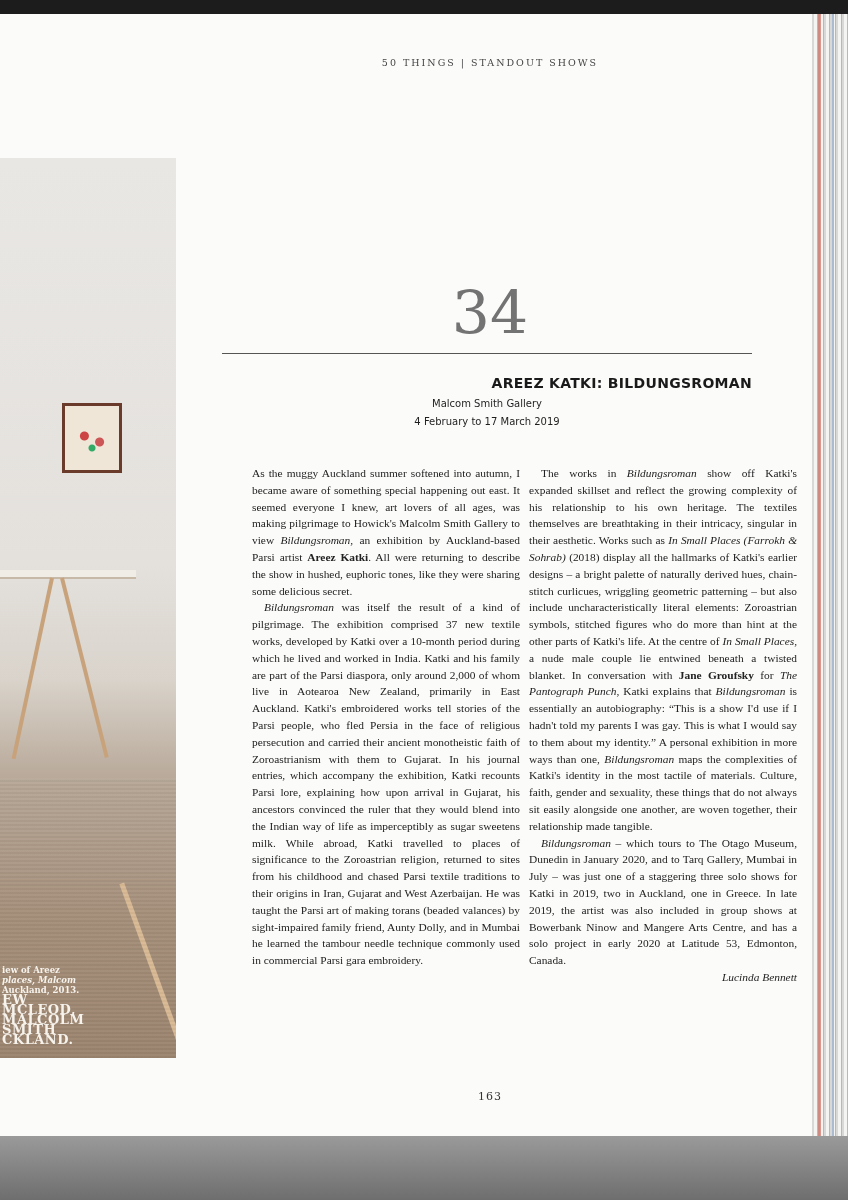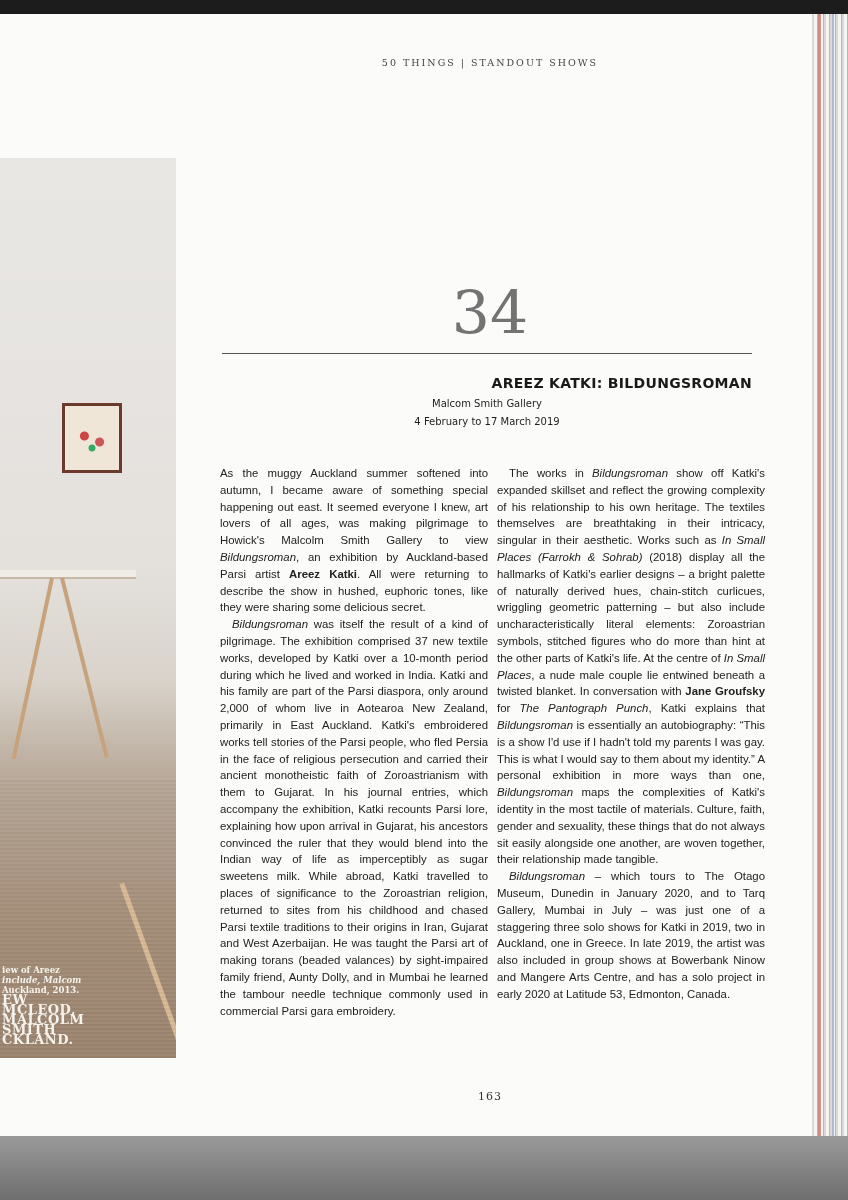--- a/index.html
+++ b/index.html
@@ -56,22 +56,22 @@
     .heading {
       position:absolute; top:375px; left:222px; width:530px; text-align:right;
       font-family:"DejaVu Sans", sans-serif; font-weight:bold; font-size:14px; color:#1a1a1a; letter-spacing:.3px;
     }
     .subhead {
       position:absolute; left:222px; width:530px; text-align:center;
       font-family:"DejaVu Sans", sans-serif; font-size:10px; color:#1e1e1e;
     }
     .col {
       position:absolute; top:465px; width:268px;
-      font-family:Liberation Sans, sans-serif; font-size:11.4px; line-height:16.8px; color:#222;
-      text-align:justify; hyphens:auto;
+      font-family:Liberation Serif, serif; font-size:11.4px; line-height:16.8px; color:#222;
+      text-align:justify; hyphens:auto;margin-left:32px;
     }
     .col p { margin:0; text-indent:0; }
     .col p + p { text-indent:12px; }
     .col p.indent { text-indent:12px; }
     .col1 { left:220px; }
     .col2 { left:497px; }
     .byline { text-align:right; font-style:italic; }
     .folio { position:absolute; top:1090px; left:0; width:980px; text-align:center; font-size:11px; color:#333; letter-spacing:1px; }
   </style>
 </head>
@@ -89,36 +89,37 @@
 <div class="photo">
   <div class="artwork"></div>
   <div class="table-top"></div>
   <div class="leg1"></div>
   <div class="leg2"></div>
   <div class="leg3"></div>
   <div class="floor-reflect"></div>
 </div>
 <div class="caption">
   <div>iew of Areez</div>
-  <div style="font-style:italic">include, Malcom</div>
+  <div style="font-style:italic">places, Malcom</div>
   <div>Auckland, 2013.</div>
   <div class="up">EW MCLEOD,</div>
   <div class="up">MALCOLM SMITH</div>
   <div class="up">CKLAND.</div>
 </div>
 
 <div class="number">34</div>
 <div class="rule"></div>
 <div class="heading">AREEZ KATKI: BILDUNGSROMAN</div>
 <div class="subhead" style="top:398px">Malcom Smith Gallery</div>
 <div class="subhead" style="top:416px">4 February to 17 March 2019</div>
 
 <div class="col col1">
   <p><span>As the muggy Auckland summer softened into autumn, I became aware of something special happening out east. It seemed everyone I knew, art lovers of all ages, was making pilgrimage to Howick's Malcolm Smith Gallery to view </span><i>Bildungsroman</i><span>, an exhibition by Auckland-based Parsi artist </span><b>Areez Katki</b><span>. All were returning to describe the show in hushed, euphoric tones, like they were sharing some delicious secret.</span></p>
   <p><i>Bildungsroman</i><span> was itself the result of a kind of pilgrimage. The exhibition comprised 37 new textile works, developed by Katki over a 10-month period during which he lived and worked in India. Katki and his family are part of the Parsi diaspora, only around 2,000 of whom live in Aotearoa New Zealand, primarily in East Auckland. Katki's embroidered works tell stories of the Parsi people, who fled Persia in the face of religious persecution and carried their ancient monotheistic faith of Zoroastrianism with them to Gujarat. In his journal entries, which accompany the exhibition, Katki recounts Parsi lore, explaining how upon arrival in Gujarat, his ancestors convinced the ruler that they would blend into the Indian way of life as imperceptibly as sugar sweetens milk. While abroad, Katki travelled to places of significance to the Zoroastrian religion, returned to sites from his childhood and chased Parsi textile traditions to their origins in Iran, Gujarat and West Azerbaijan. He was taught the Parsi art of making torans (beaded valances) by sight-impaired family friend, Aunty Dolly, and in Mumbai he learned the tambour needle technique commonly used in commercial Parsi gara embroidery.</span></p>
 </div>
 
 <div class="col col2">
   <p class="indent"><span>The works in </span><i>Bildungsroman</i><span> show off Katki's expanded skillset and reflect the growing complexity of his relationship to his own heritage. The textiles themselves are breathtaking in their intricacy, singular in their aesthetic. Works such as </span><i>In Small Places (Farrokh &amp; Sohrab)</i><span> (2018) display all the hallmarks of Katki's earlier designs – a bright palette of naturally derived hues, chain-stitch curlicues, wriggling geometric patterning – but also include uncharacteristically literal elements: Zoroastrian symbols, stitched figures who do more than hint at the other parts of Katki's life. At the centre of </span><i>In Small Places</i><span>, a nude male couple lie entwined beneath a twisted blanket. In conversation with </span><b>Jane Groufsky</b><span> for </span><i>The Pantograph Punch</i><span>, Katki explains that </span><i>Bildungsroman</i><span> is essentially an autobiography: “This is a show I'd use if I hadn't told my parents I was gay. This is what I would say to them about my identity.” A personal exhibition in more ways than one, </span><i>Bildungsroman</i><span> maps the complexities of Katki's identity in the most tactile of materials. Culture, faith, gender and sexuality, these things that do not always sit easily alongside one another, are woven together, their relationship made tangible.</span></p>
   <p><i>Bildungsroman</i><span> – which tours to The Otago Museum, Dunedin in January 2020, and to Tarq Gallery, Mumbai in July – was just one of a staggering three solo shows for Katki in 2019, two in Auckland, one in Greece. In late 2019, the artist was also included in group shows at Bowerbank Ninow and Mangere Arts Centre, and has a solo project in early 2020 at Latitude 53, Edmonton, Canada.</span></p>
+  <div class="byline">Lucinda Bennett</div>
 </div>
 
 <div class="folio">163</div>
 
 </body></html>

